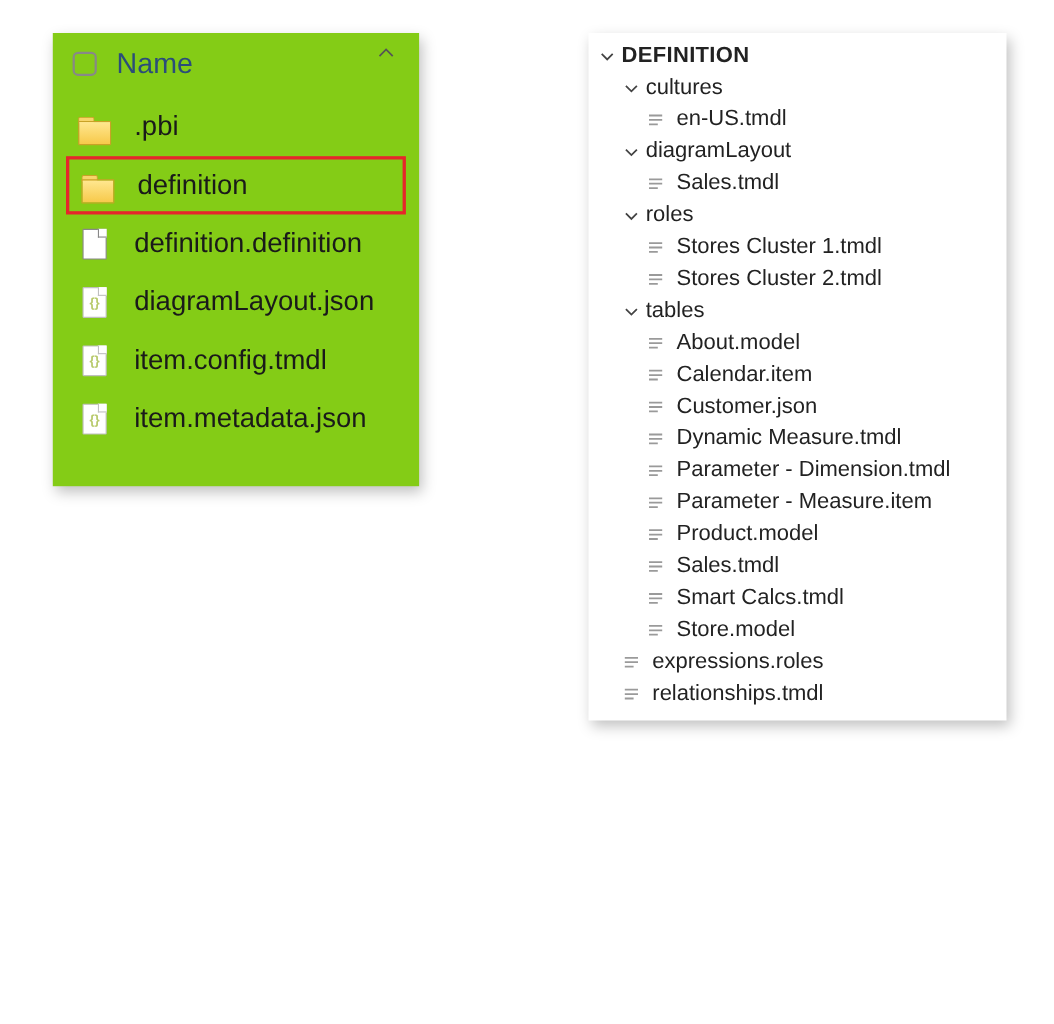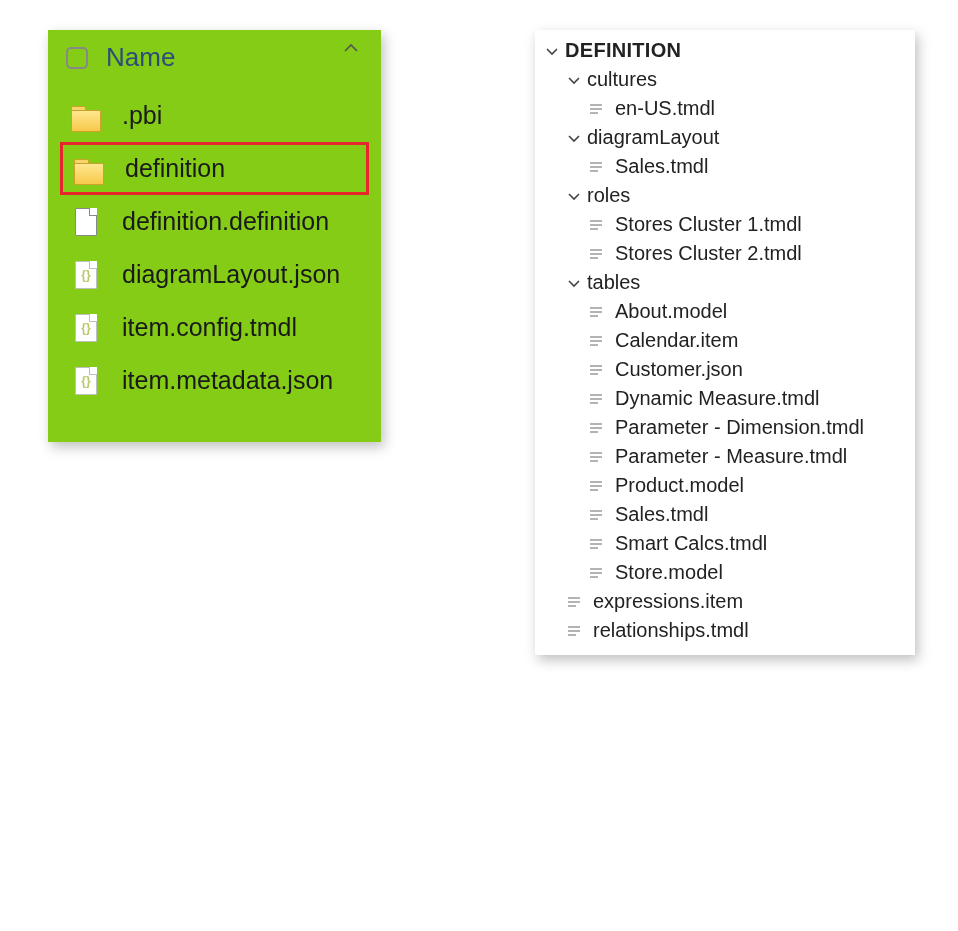--- a/index.html
+++ b/index.html
@@ -361,21 +361,21 @@
           </svg>
         </span>
         <span class="tree-label">Parameter - Dimension.tmdl</span>
       </div>
       <div class="tree-row ind-2">
         <span class="leaf-icon">
           <svg viewBox="0 0 14 12" fill="none">
             <path d="M1 2 H13 M1 6 H13 M1 10 H9" stroke-width="1.6"></path>
           </svg>
         </span>
-        <span class="tree-label">Parameter - Measure.tmdl</span>
+        <span class="tree-label">Parameter - Measure.item</span>
       </div>
       <div class="tree-row ind-2">
         <span class="leaf-icon">
           <svg viewBox="0 0 14 12" fill="none">
             <path d="M1 2 H13 M1 6 H13 M1 10 H9" stroke-width="1.6"></path>
           </svg>
         </span>
         <span class="tree-label">Product.model</span>
       </div>
       <div class="tree-row ind-2">
@@ -401,21 +401,21 @@
           </svg>
         </span>
         <span class="tree-label">Store.model</span>
       </div>
       <div class="tree-row ind-1">
         <span class="leaf-icon">
           <svg viewBox="0 0 14 12" fill="none">
             <path d="M1 2 H13 M1 6 H13 M1 10 H9" stroke-width="1.6"></path>
           </svg>
         </span>
-        <span class="tree-label">expressions.item</span>
+        <span class="tree-label">expressions.roles</span>
       </div>
       <div class="tree-row ind-1">
         <span class="leaf-icon">
           <svg viewBox="0 0 14 12" fill="none">
             <path d="M1 2 H13 M1 6 H13 M1 10 H9" stroke-width="1.6"></path>
           </svg>
         </span>
         <span class="tree-label">relationships.tmdl</span>
       </div>
     </div>

